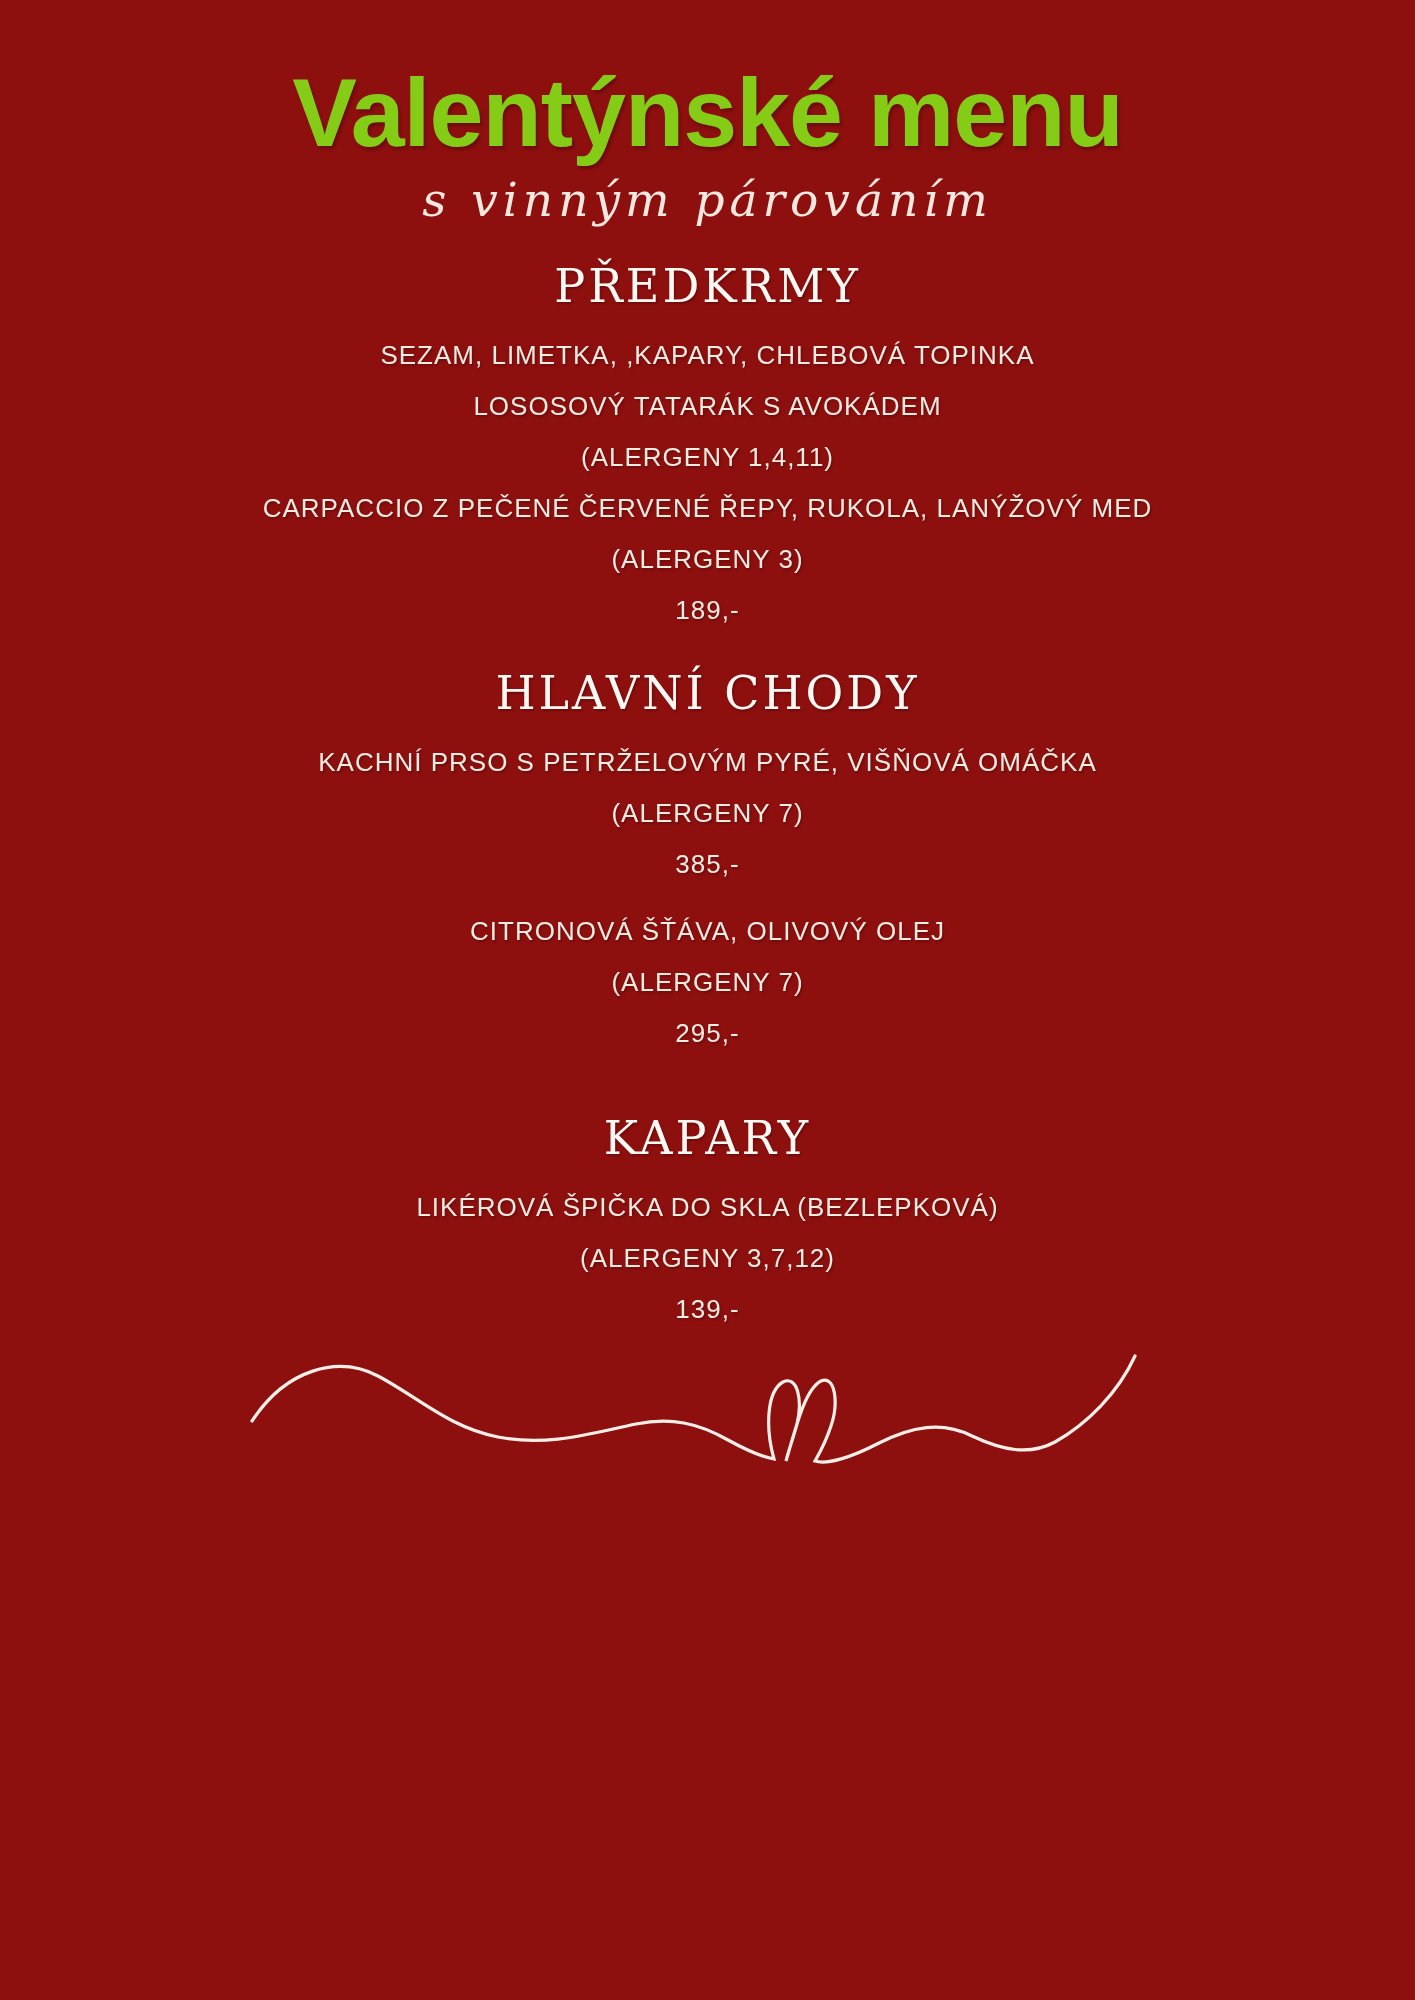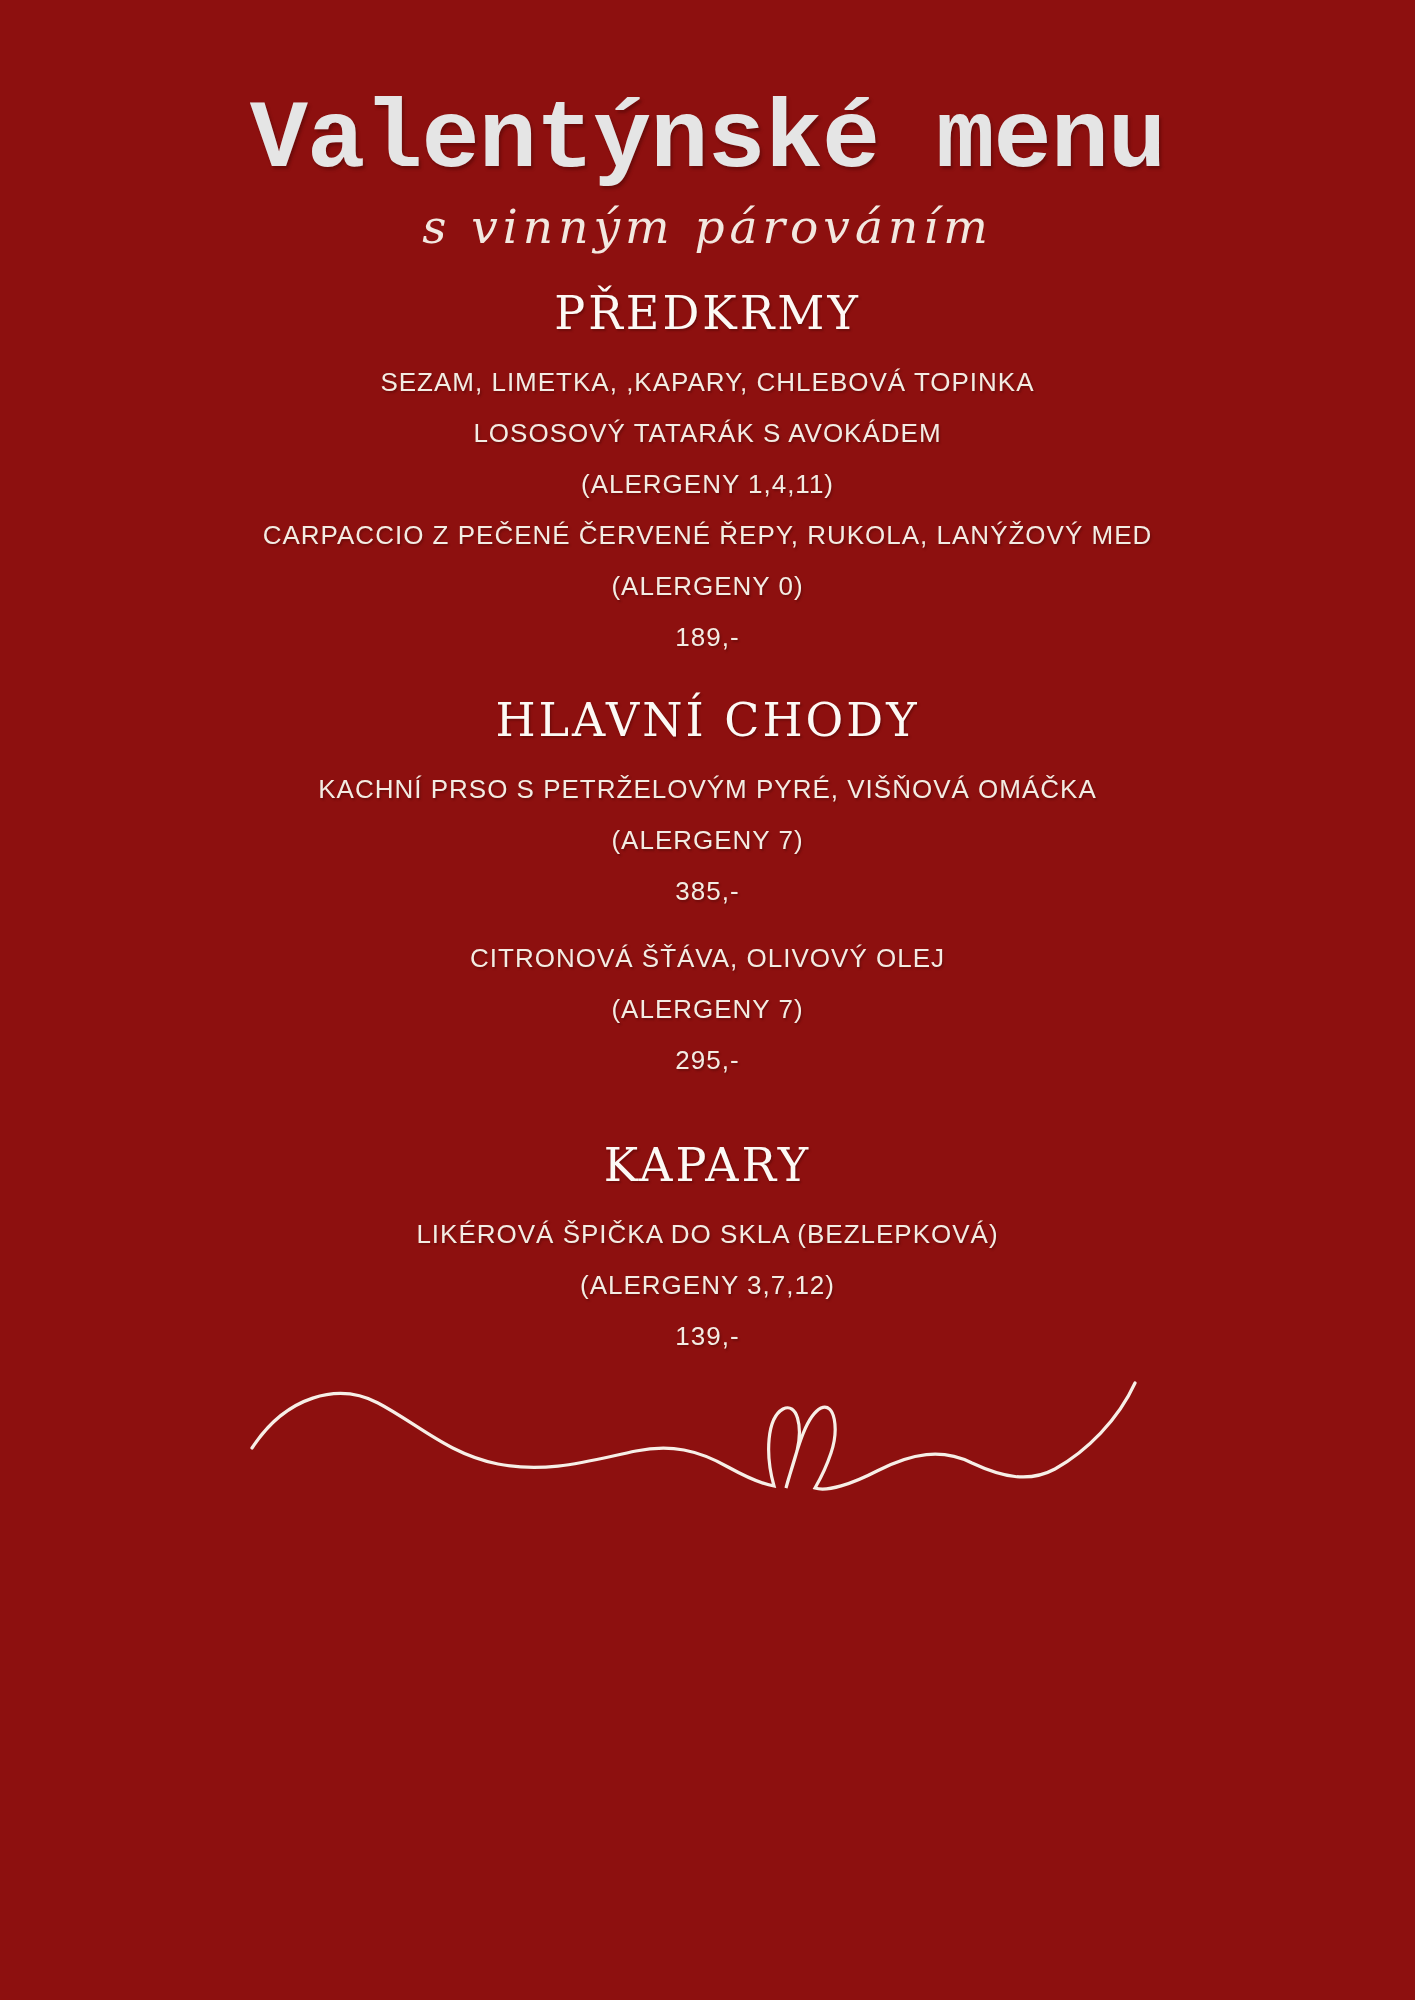--- a/index.html
+++ b/index.html
@@ -11,27 +11,27 @@
     height: 2000px;
     margin: 0 auto;
     background: #8d100f;
     color: #f3ece3;
     text-align: center;
     overflow: hidden;
     font-family: "Liberation Sans", sans-serif;
   }
 
   .title {
-    padding-top: 87px;
-    font-family: Liberation Mono, monospace;
+    padding-top: 60px;
+    font-family: Liberation Sans, sans-serif;
     font-weight: 700;
     font-size: 97px;
     line-height: 1.1;
     letter-spacing: -1px;
-    color: #e5e5e5;
+    color: #84cc16;
     text-shadow: 2px 3px 3px rgba(70, 5, 5, 0.45);
   }
 
   .subtitle {
     margin-top: 4px;
     font-family: "DejaVu Serif", cursive, serif;
     font-style: italic;
     font-weight: 400;
     font-size: 47px;
     line-height: 58px;
@@ -94,21 +94,21 @@
   <div class="menu-section">
     <h2 class="section-heading">PŘEDKRMY</h2>
     <div class="items">
       <div class="item">
         <div class="item-line">SEZAM, LIMETKA, ,KAPARY, CHLEBOVÁ TOPINKA</div>
         <div class="item-line">LOSOSOVÝ TATARÁK S AVOKÁDEM</div>
         <div class="item-line allergens">(ALERGENY 1,4,11)</div>
       </div>
       <div class="item">
         <div class="item-line">CARPACCIO Z PEČENÉ ČERVENÉ ŘEPY, RUKOLA, LANÝŽOVÝ MED</div>
-        <div class="item-line allergens">(ALERGENY 0)</div>
+        <div class="item-line allergens">(ALERGENY 3)</div>
         <div class="item-line price">189,-</div>
       </div>
     </div>
   </div>
 
   <div class="menu-section">
     <h2 class="section-heading">HLAVNÍ CHODY</h2>
     <div class="items">
       <div class="item">
         <div class="item-line">KACHNÍ PRSO S PETRŽELOVÝM PYRÉ, VIŠŇOVÁ OMÁČKA</div>

